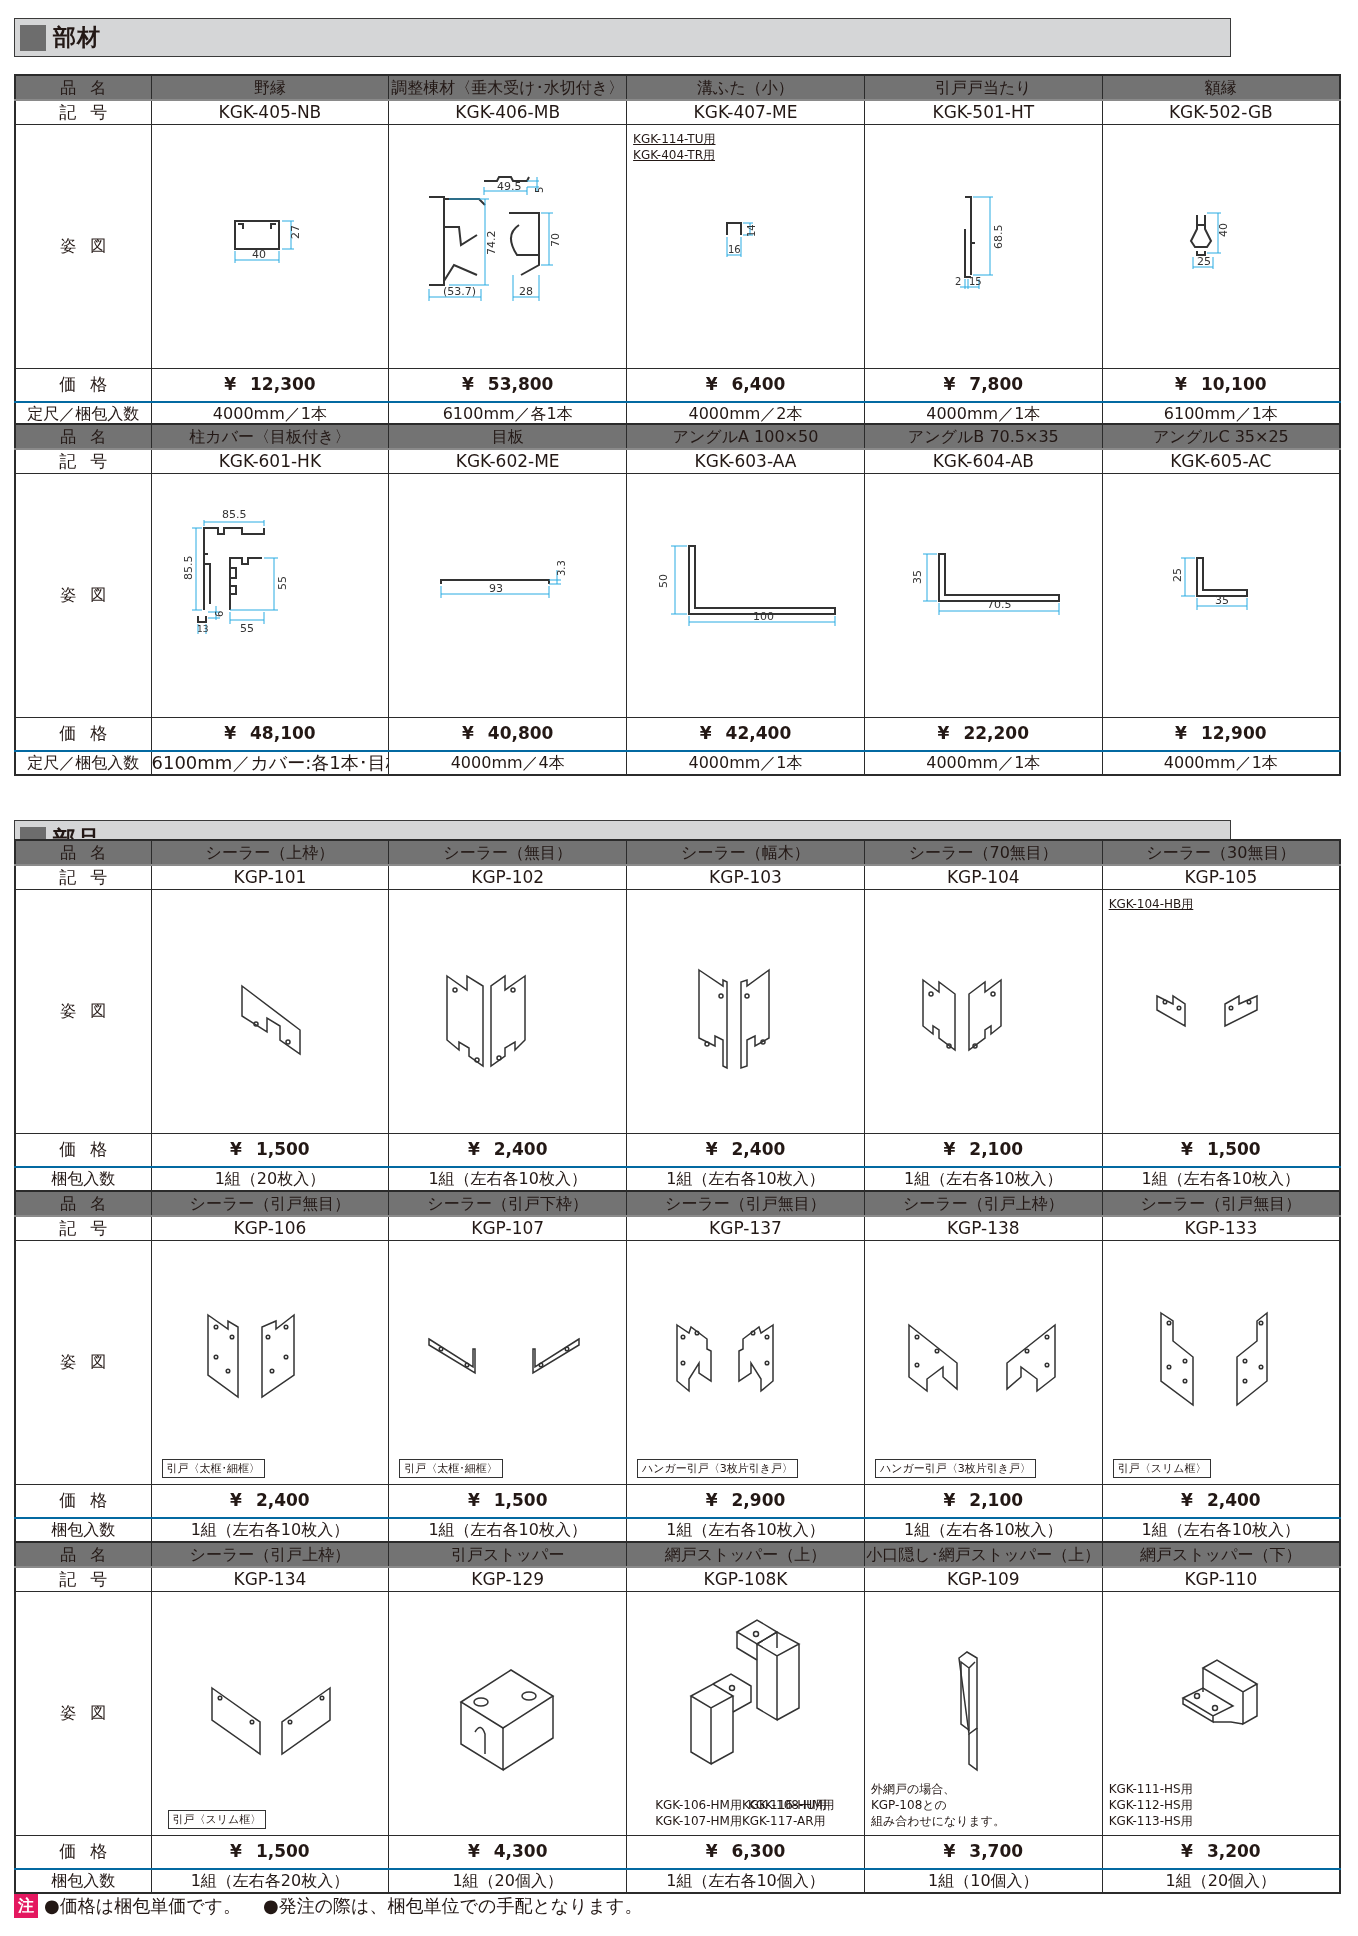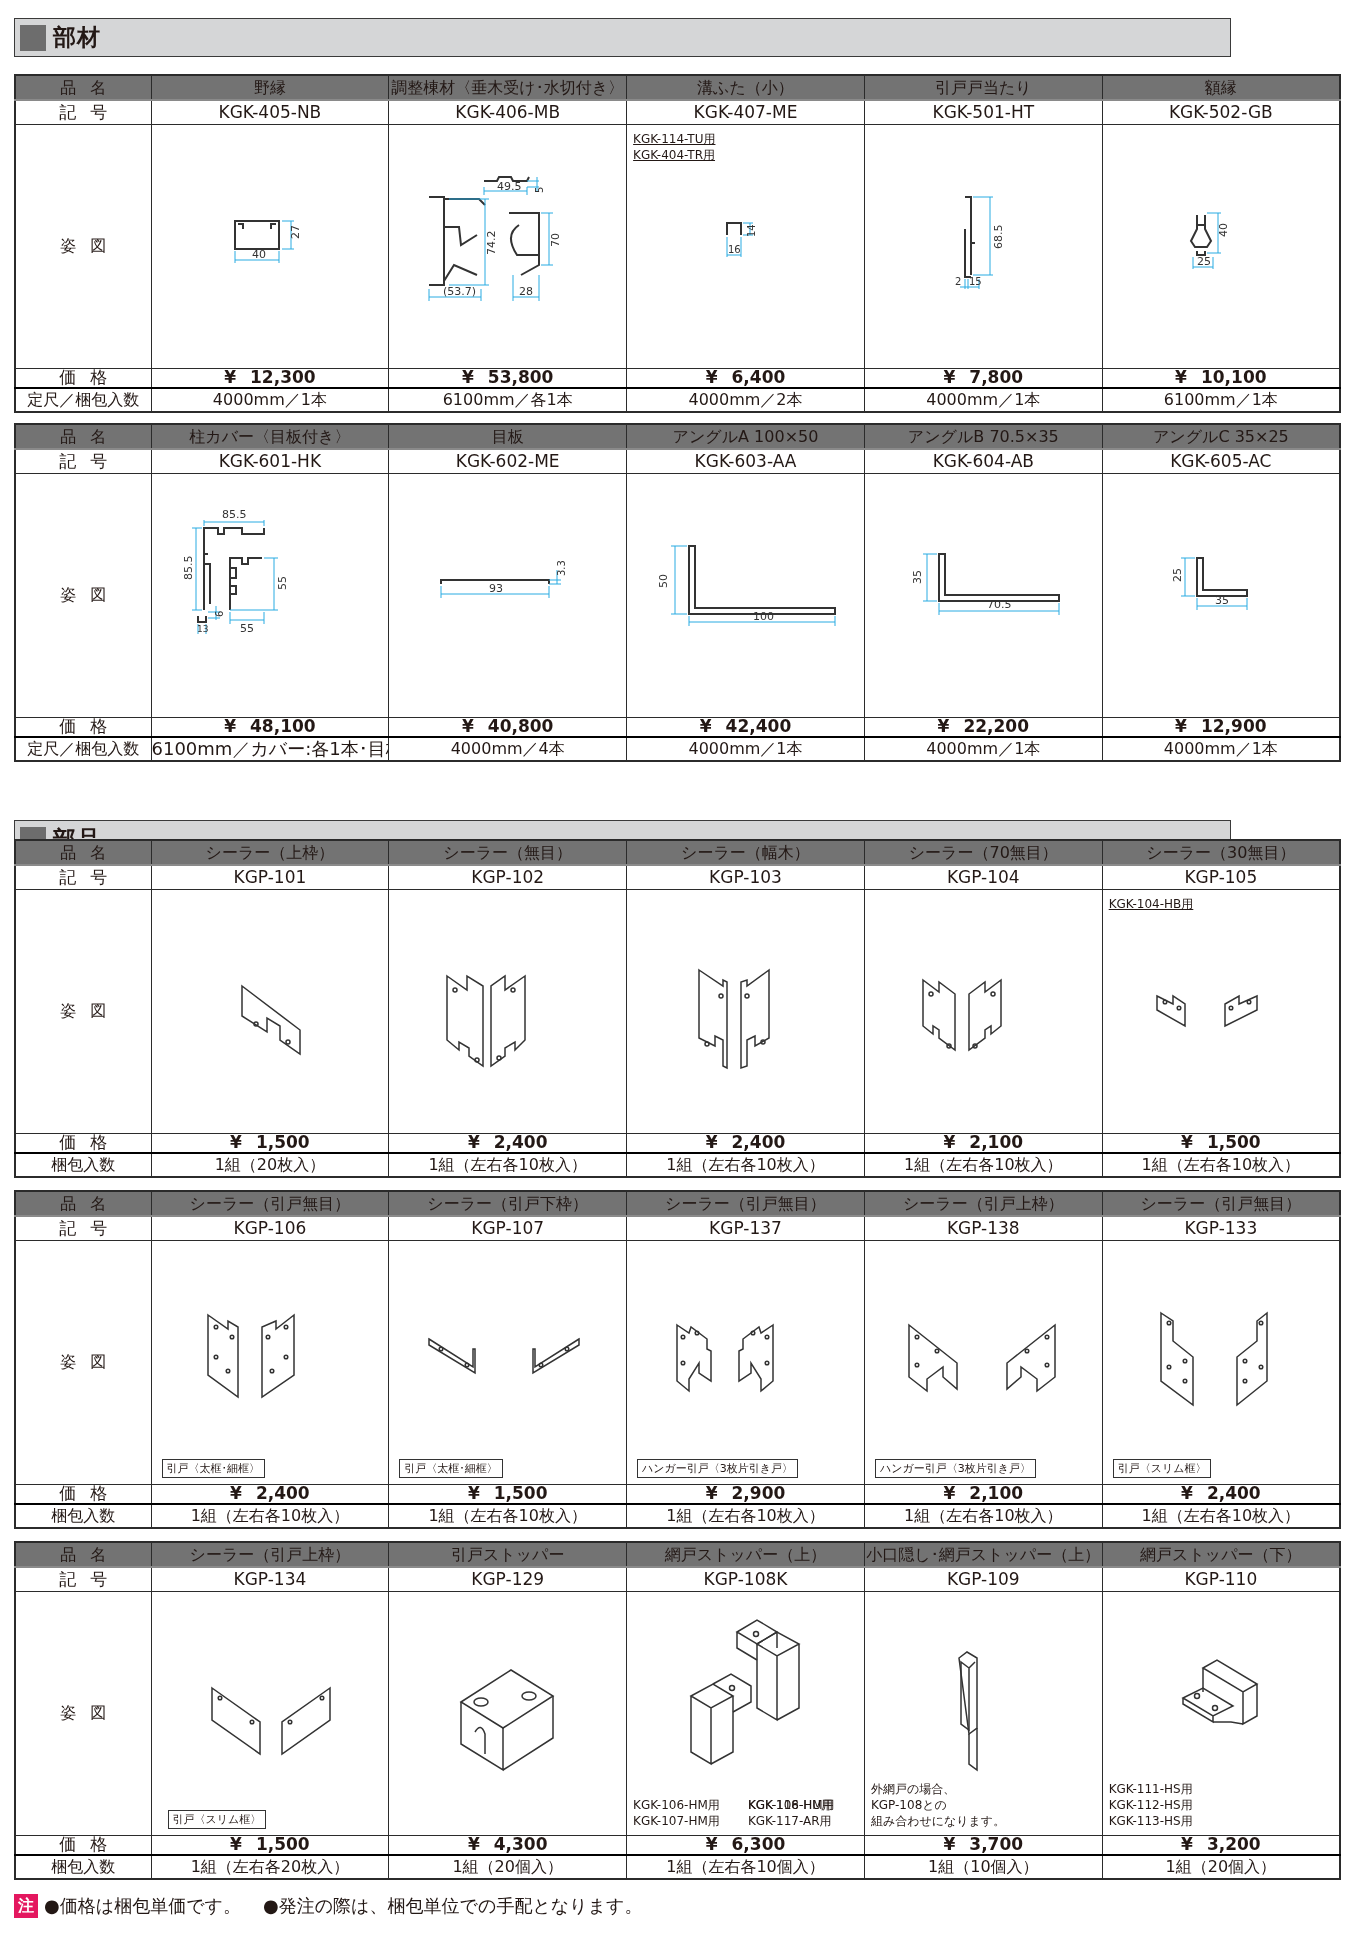--- a/index.html
+++ b/index.html
@@ -22,21 +22,21 @@
   table.ptable td {
     border-left: 1.5px solid #2b2b2b; border-right: 1.5px solid #2b2b2b;
     text-align: center; vertical-align: middle;
     font-size: 16px; line-height: 1; padding: 0; position: relative;
     white-space: nowrap; overflow: hidden;
   }
   table.ptable col.c0 { width: 136px; }
   table.ptable tr.r-name td { background: #737373; height: 25px; border-bottom: 2px solid #8a8a8a; }
   table.ptable tr.r-code td { height: 24px; border-bottom: 1.5px solid #2b2b2b; font-size: 17px; }
   table.ptable tr.r-img td { height: 243px; border-bottom: 1.5px solid #2b2b2b; }
-  table.ptable tr.r-price td { height: 20px; border-bottom: 2px solid #000000; font-weight: bold; font-size: 17px; }
+  table.ptable tr.r-price td { height: 34px; border-bottom: 2px solid #0369a1; font-weight: bold; font-size: 17px; }
   table.ptable tr.r-size td { height: 24px; font-size: 16px; }
   table.ptable td.lbl { letter-spacing: 0; }
   .lbl-spaced { letter-spacing: 14px; padding-left: 14px; }
   .price .yen { margin-right: 14px; }
 
   .img-cell { width: 100%; height: 243px; position: relative; }
   .img-cell svg { position: absolute; left: 0; top: 0; }
   .note-tl { position: absolute; left: 6px; top: 6px; text-align: left; font-size: 12px; line-height: 16px; text-decoration: underline; }
   .note-bl { position: absolute; left: 6px; bottom: 6px; text-align: left; font-size: 12px; line-height: 16px; }
   .tag { position: absolute; left: 10px; bottom: 6px; border: 1px solid #333; font-size: 11px; padding: 2px 4px; background: #fff; line-height: 13px; }
@@ -663,21 +663,21 @@
         <path d="M130 52 L150 40 L172 52 L150 64 Z M130 52 V116 L150 128 V64 M172 52 V116 L150 128"></path>
         <path d="M64 104 L86 92 L106 104 L84 116 Z M64 104 V160 L84 172 V116 M106 104 V160 L84 172"></path>
         <path d="M86 92 L104 82 L124 94 V110 L106 120"></path>
         <circle cx="129" cy="42" r="2.5"></circle>
                 <circle cx="105" cy="96" r="2.5"></circle>
               </g>
             </svg>
       <div class="note-bl" style="left:auto; right:6px; bottom:22px; text-align:left; width:110px;">
         <div>KGK-108-HM用</div>
       </div>
-      <div class="note-bl" style="right:6px; left:6px; display:flex; justify-content:space-between;">
+      <div class="note-bl" style="right:12px; left:6px; display:flex; justify-content:flex-end;">
         <div>
                 <div>KGK-106-HM用</div>
                 <div>KGK-107-HM用</div>
               </div>
         <div style="width:110px">
                 <div>KGK-116-HU用</div>
                 <div>KGK-117-AR用</div>
               </div>
       </div>
     </div>

